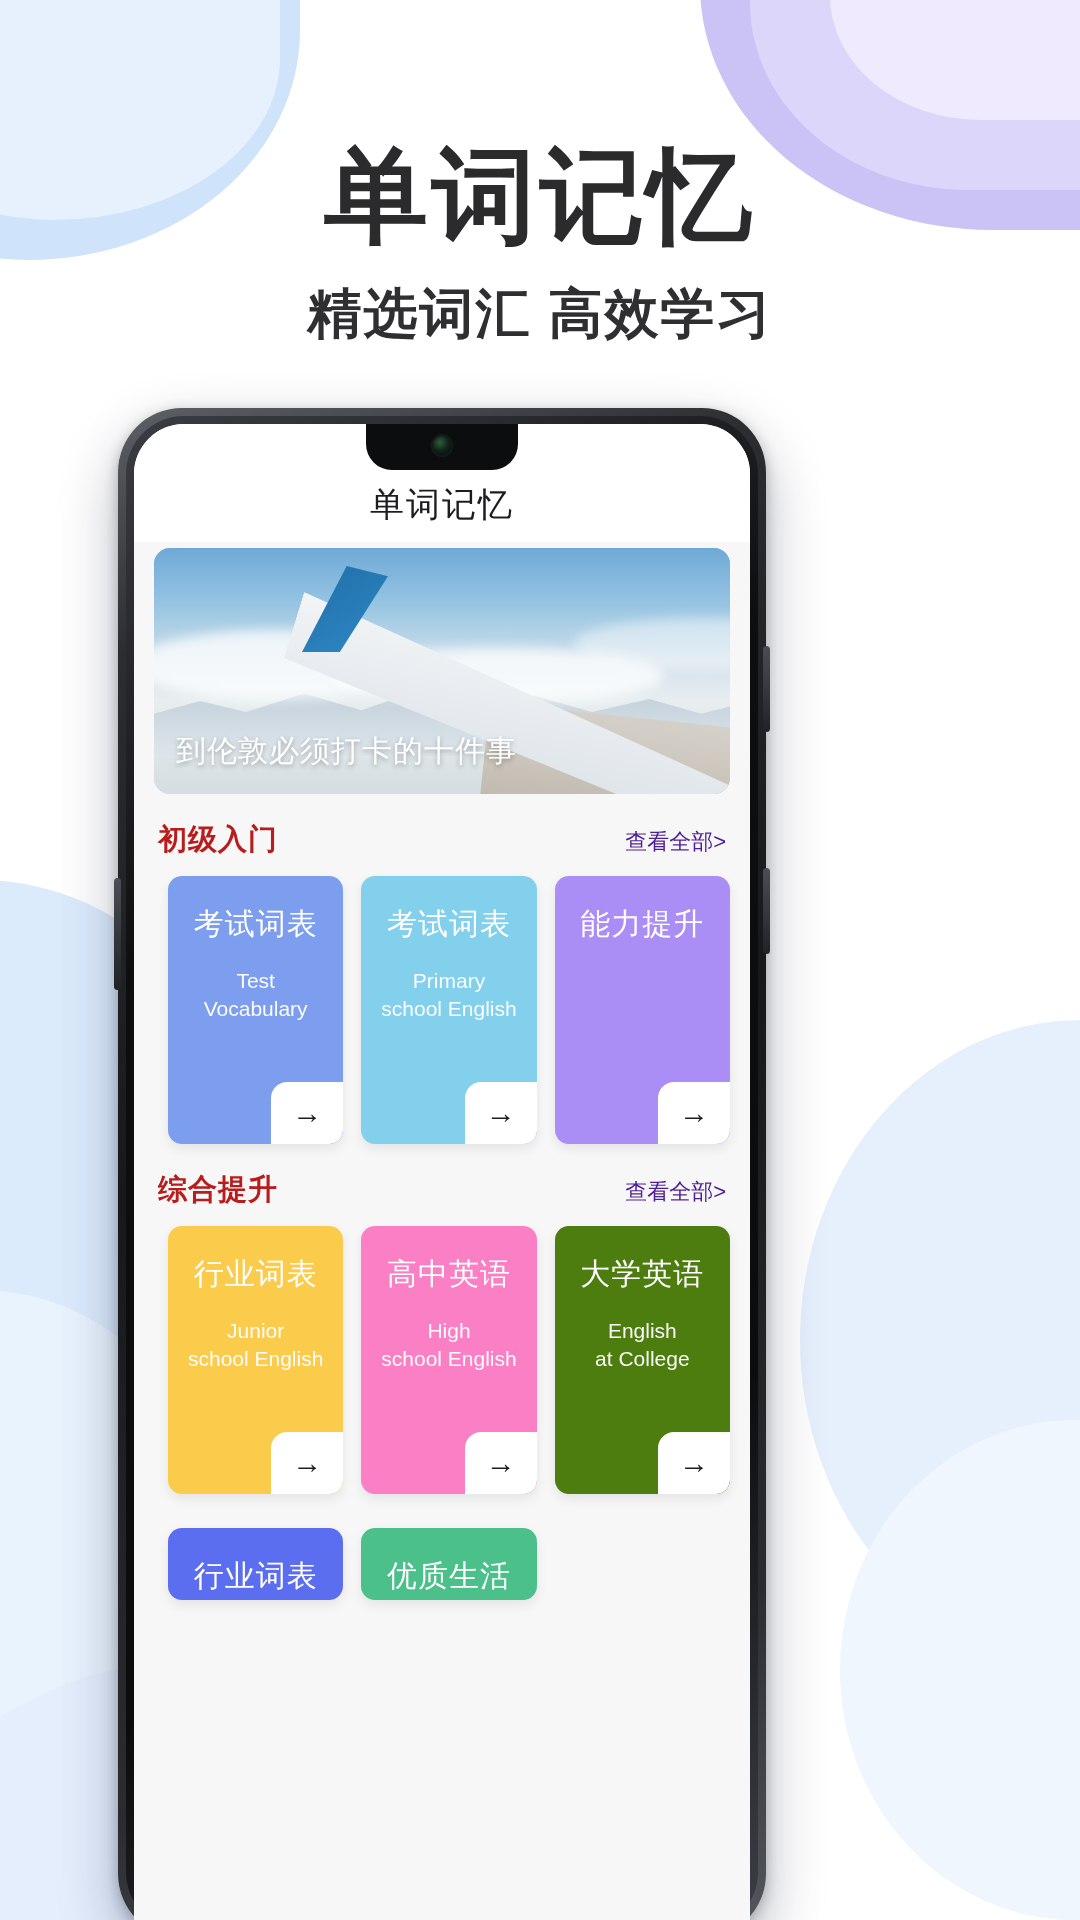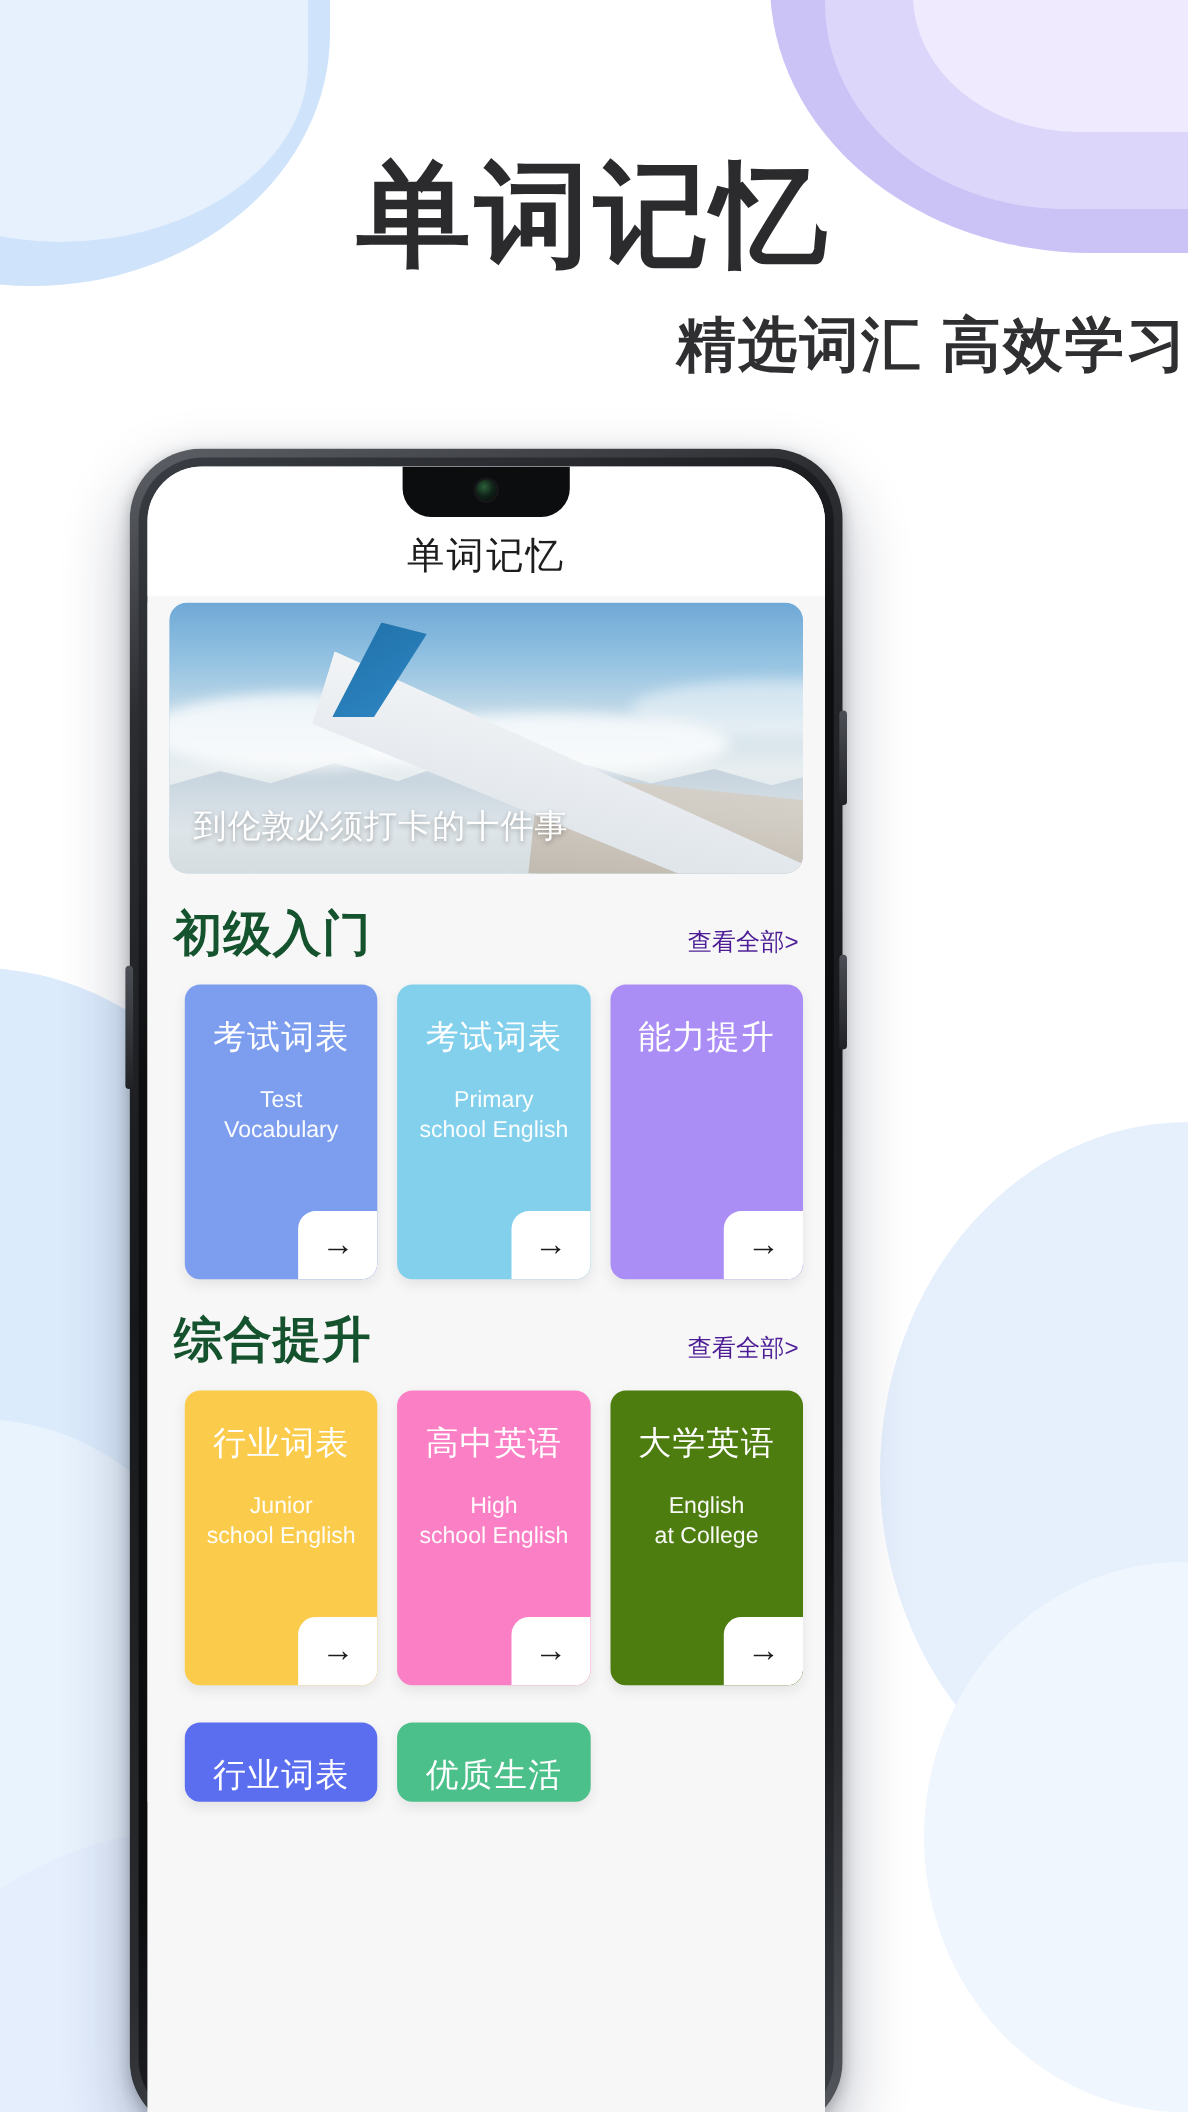--- a/index.html
+++ b/index.html
@@ -37,21 +37,21 @@
     background:#e4eefd; border-radius:50%; }
 
   
   .headline-wrap { position:absolute; left:0; top:140px; width:1080px; text-align:center; z-index:5; }
   .headline {
     font-size:104px; line-height:1.08; font-weight:bold;
     color:#2b2b2d; letter-spacing:4px;
   }
   .subhead {
     margin-top:26px; font-size:54px; font-weight:bold;
-    color:#2f2f31; letter-spacing:2px;text-align:right;
+    color:#2f2f31; letter-spacing:2px;
   }
 
   
   #phone {
     position:absolute; left:118px; top:408px;
     width:648px; height:1530px; z-index:10;
   }
   .phone-shell {
     position:absolute; inset:0;
     border-radius:64px;
@@ -128,21 +128,21 @@
   .banner-text {
     position:absolute; left:22px; bottom:22px; z-index:4;
     color:#ffffff; font-size:30px; letter-spacing:1px;
     text-shadow:0 2px 5px rgba(0,0,0,.30);
   }
 
   .section-head {
     display:flex; align-items:baseline; justify-content:space-between;
     padding:26px 4px 16px 4px;
   }
-  .section-title { font-size:44px; font-weight:bold; color:#14532d; letter-spacing:1px; }
+  .section-title { font-size:29px; font-weight:bold; color:#b91c1c; letter-spacing:1px; }
   .section-more { font-size:22px; color:#4c1d95; }
 
   .card-grid { display:grid; grid-template-columns:repeat(3,1fr); gap:18px;padding-left:14px; }
   .card {
     position:relative; border-radius:14px; height:268px;
     padding:28px 10px 0 10px; text-align:center; overflow:hidden;
     box-shadow:0 5px 12px rgba(0,0,0,.08);
   }
   .card-cn { font-size:30px; color:#ffffff; letter-spacing:1px; }
   .card-en { margin-top:22px; font-size:21px; line-height:1.35; color:#ffffff; opacity:.96; }

